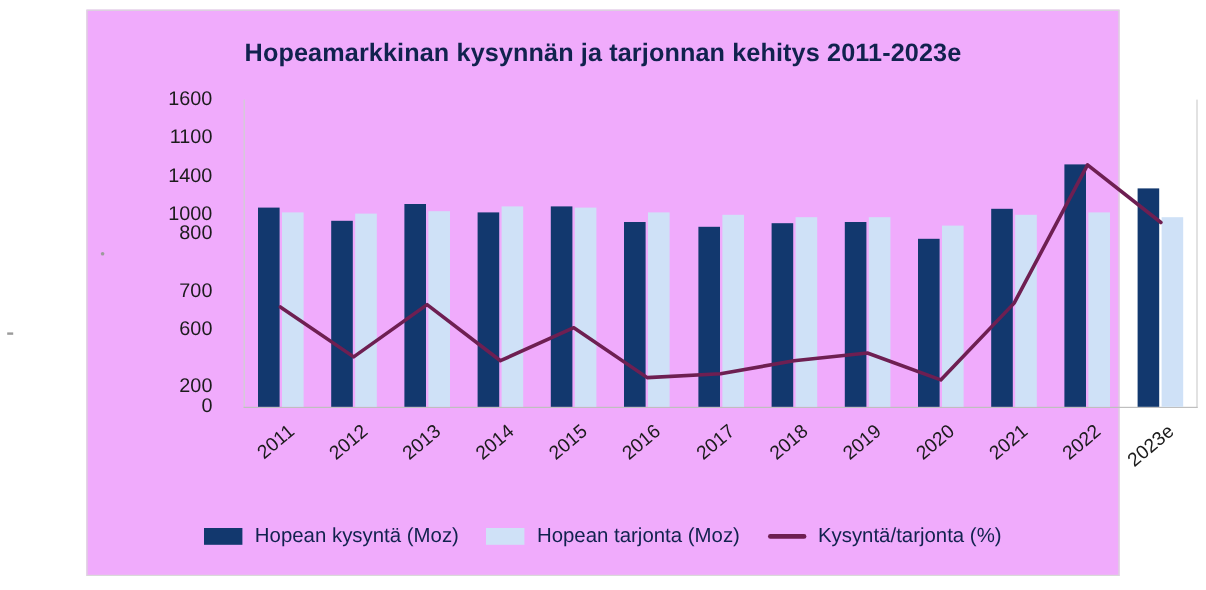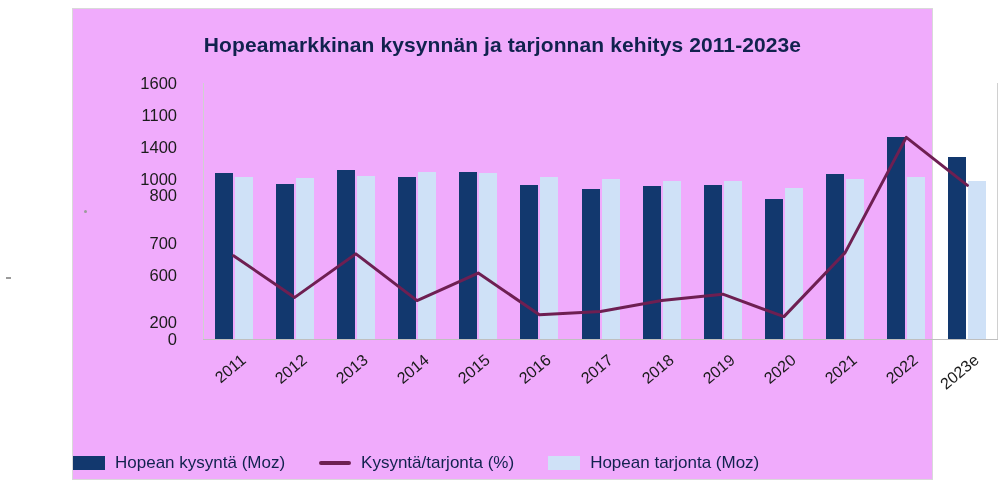--- a/index.html
+++ b/index.html
@@ -112,25 +112,26 @@
     color: #1b1b1b;
     transform-origin: right top;
     transform: rotate(-40deg);
     white-space: nowrap;
     text-align: right;
   }
 
   #legend {
     position: absolute;
     left: 0;
-    top: 444px;
+    top: 428px;
     width: 100%;
     display: flex;
+    justify-content: center;
     align-items: center;
-    gap: 34px;
+    gap: 23px;
   }
   .legend-item {
     display: flex;
     align-items: center;
     gap: 10px;
     font-size: 17px;
     color: #11224e;
   }
   .swatch {
     width: 32px;
@@ -220,24 +221,24 @@
         <div class="x-tick" style="left: 712.423px; width: 56px;">2023e</div>
       </div>
   </div>
 
   <div id="legend">
       <div class="legend-item">
         <span class="swatch" style="background: rgb(18, 56, 110);"></span>
         <span>Hopean kysyntä (Moz)</span>
       </div>
       <div class="legend-item">
+        <span class="swatch" style="background: rgb(207, 225, 247);"></span>
+        <span>Hopean tarjonta (Moz)</span>
+      </div>
+      <div class="legend-item">
         <span class="swatch line" style="background: rgb(110, 31, 82);"></span>
         <span>Kysyntä/tarjonta (%)</span>
       </div>
-      <div class="legend-item">
-        <span class="swatch" style="background: rgb(207, 225, 247);"></span>
-        <span>Hopean tarjonta (Moz)</span>
-      </div>
     </div>
 </div>
 
 <div class="stray-dot" style="left:84px;top:210px;"></div>
 <div class="stray-dot" style="left:6px;top:277px;width:5px;height:2px;border-radius:0;"></div>
 
 </body></html>

